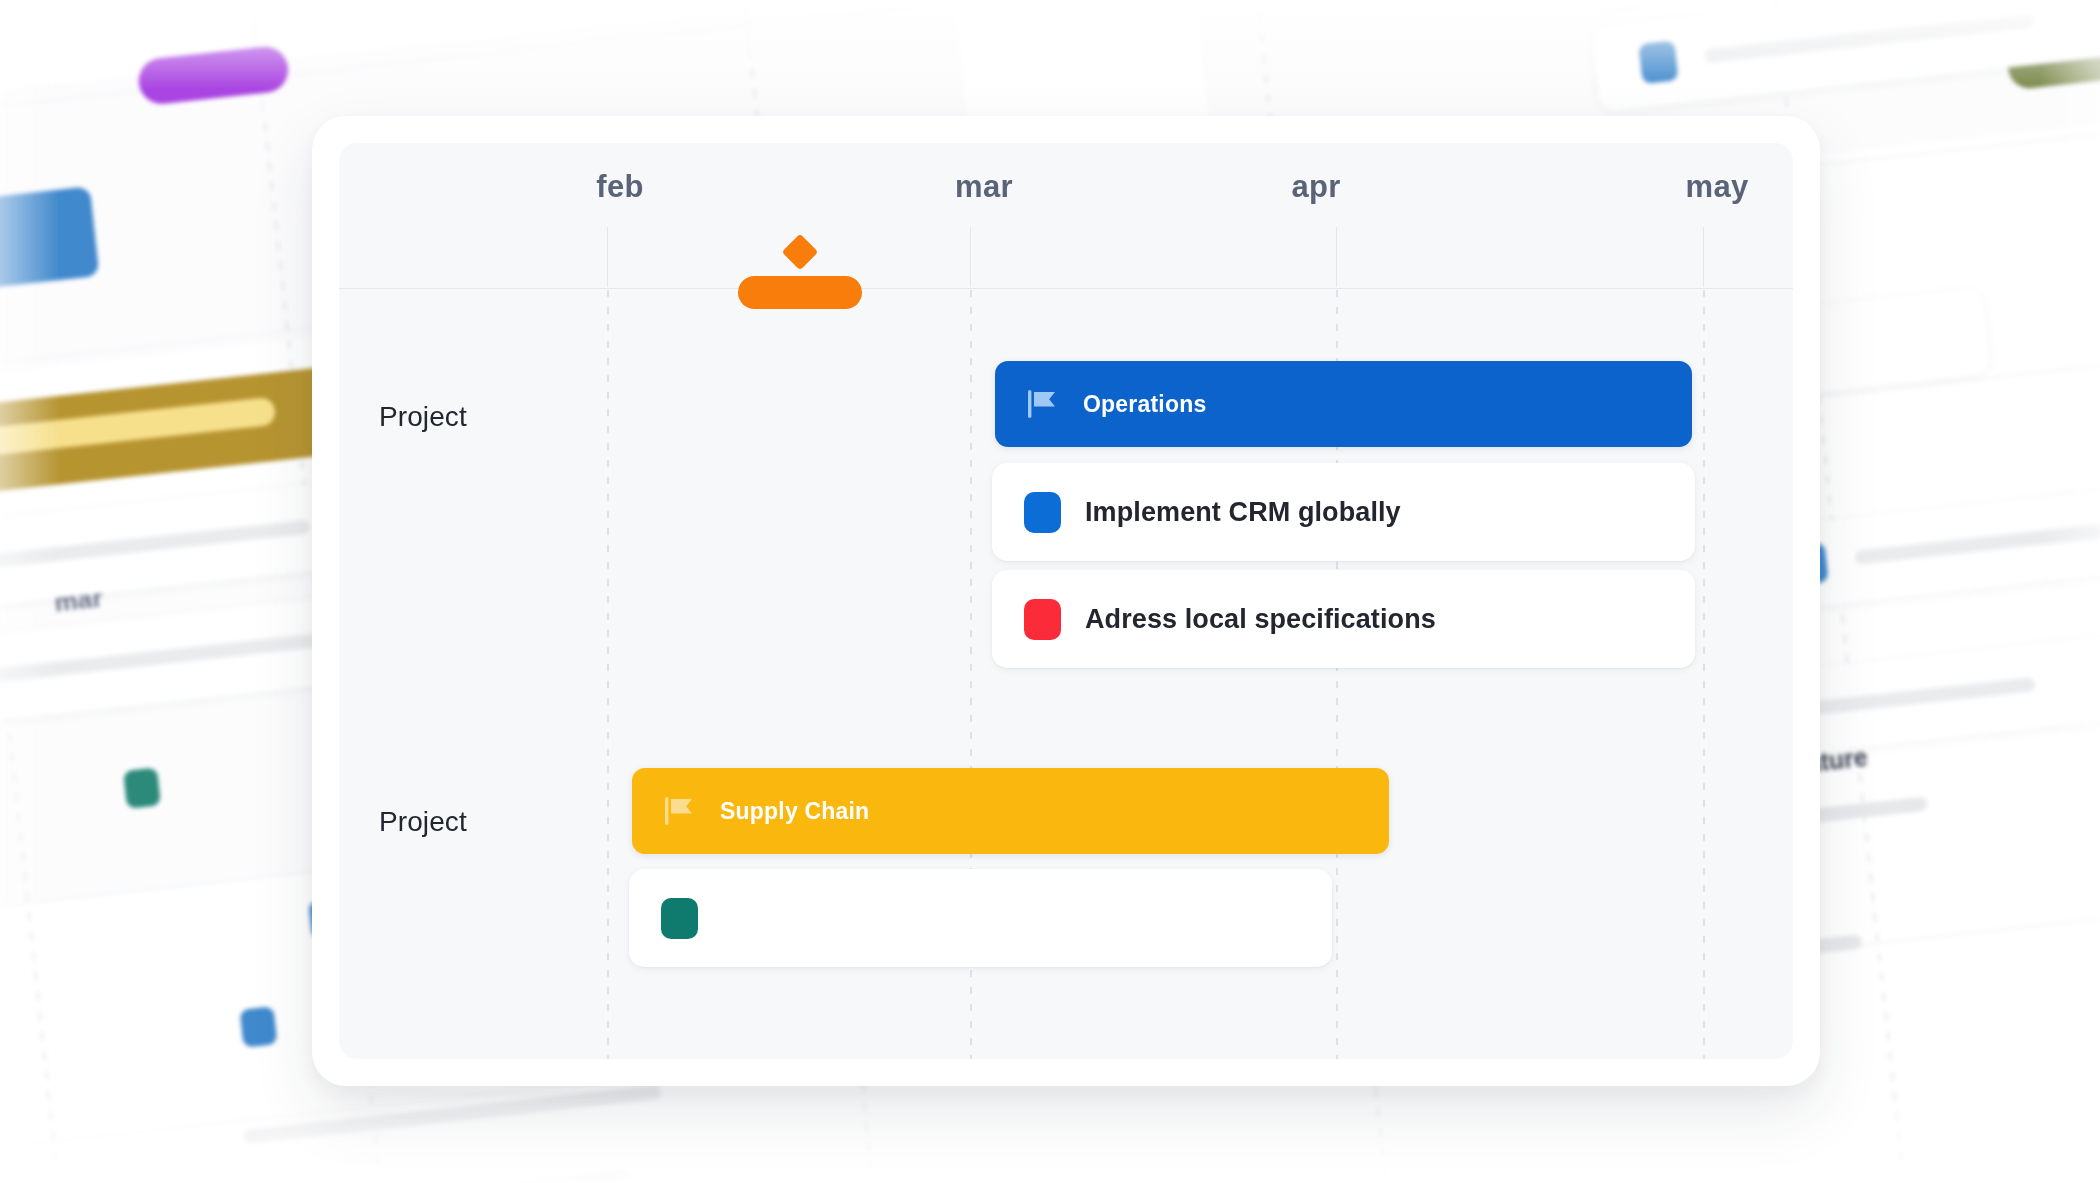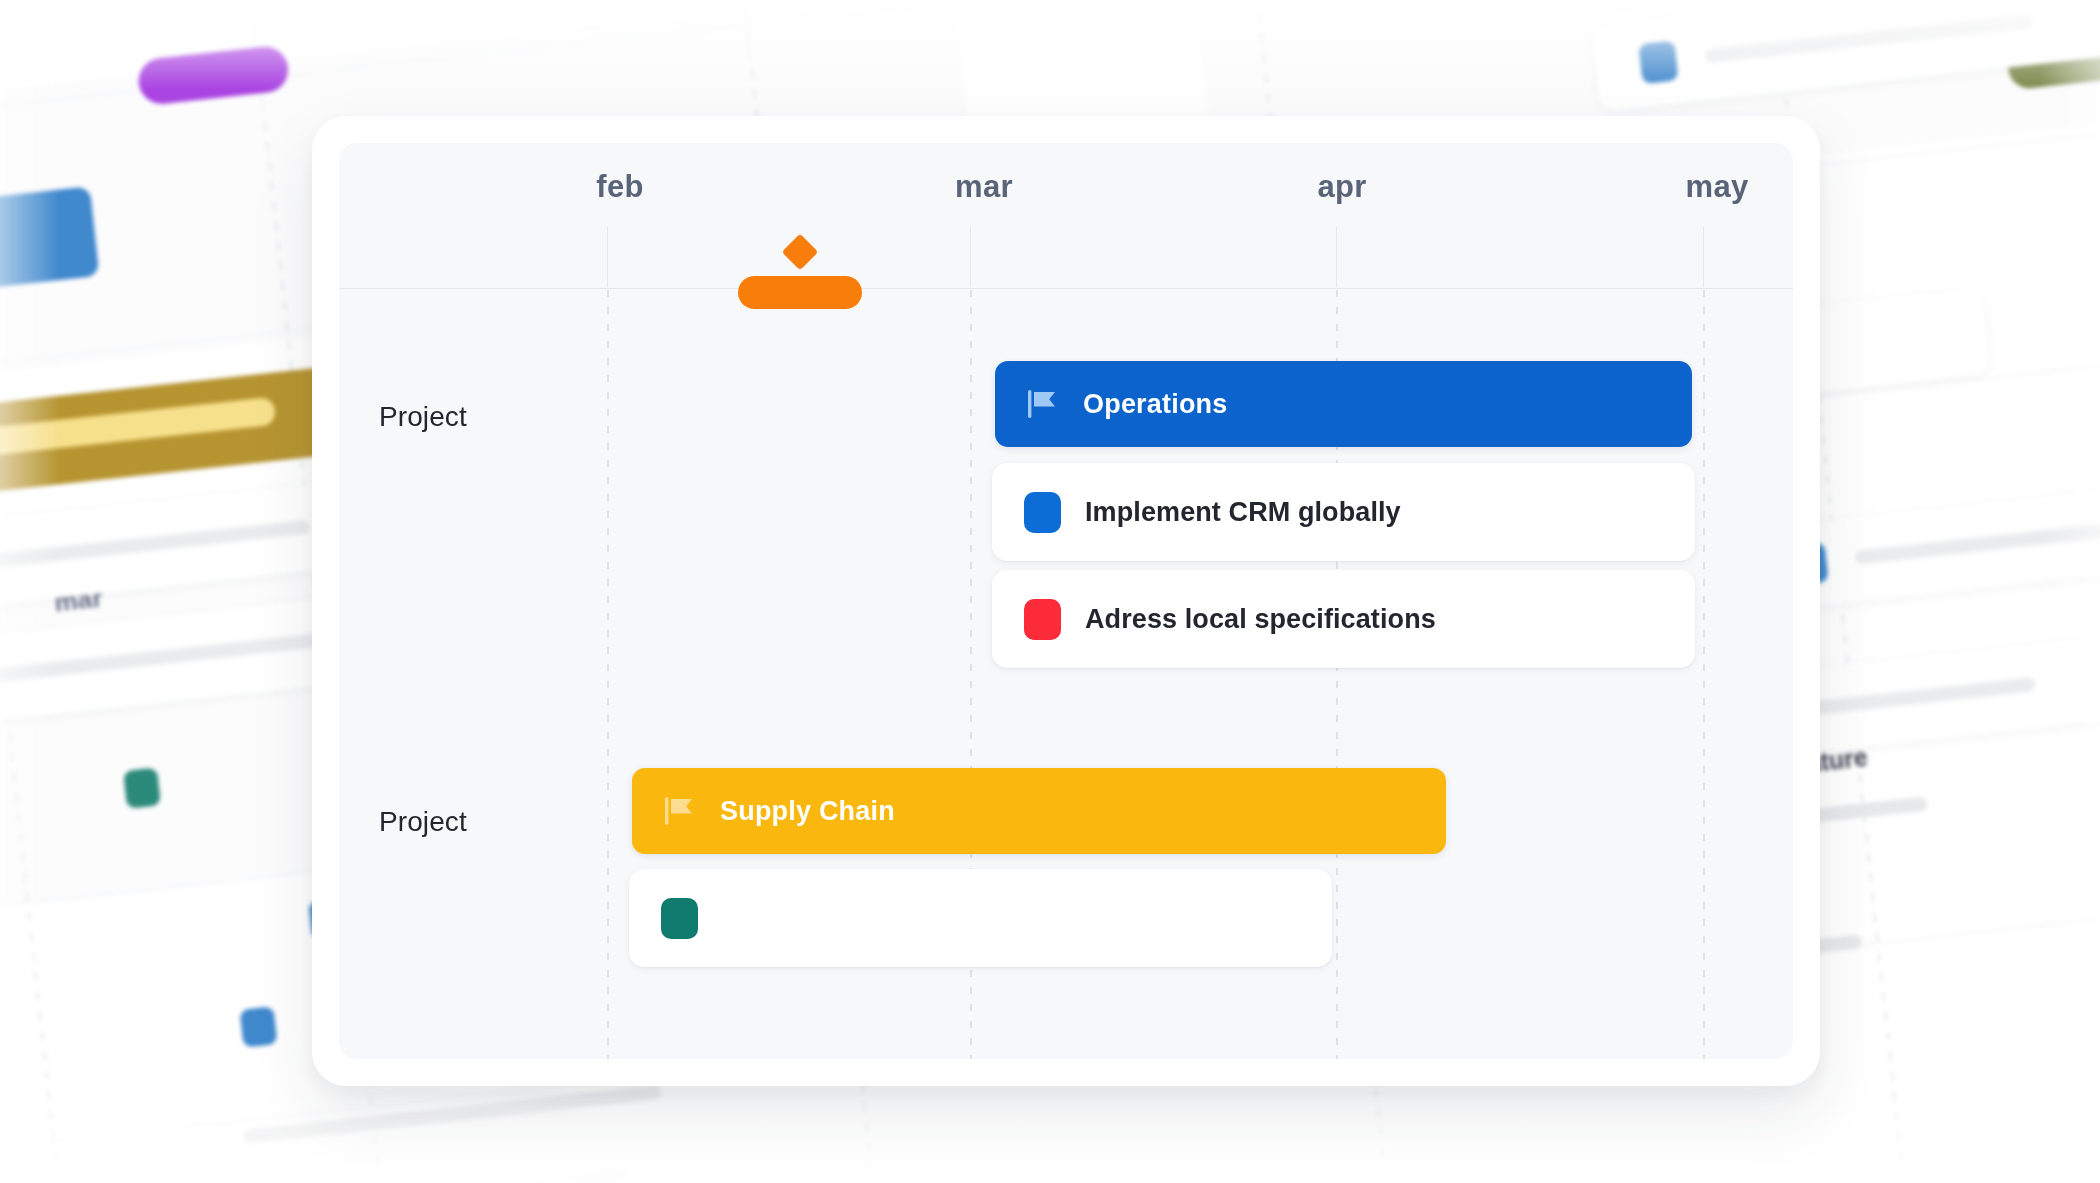--- a/index.html
+++ b/index.html
@@ -220,21 +220,21 @@
     align-items: center;
     box-shadow: 0 2px 7px rgba(25,35,60,0.10);
   }
   .group-bar .flag-icon {
     margin-left: 31px;
     flex: 0 0 auto;
     display: block;
   }
   .group-bar .group-title {
     margin-left: 23px;
-    font-size: 27px;
+    font-size: 23px;
     font-weight: 700;
     color: #ffffff;
     letter-spacing: .2px;
     white-space: nowrap;
   }
 
   .task-card {
     position: absolute;
     height: 98px;
     background: #ffffff;
@@ -352,21 +352,21 @@
       <div class="grid-tick" style="left:997px;"></div>
       <div class="grid-tick" style="left:1364px;"></div>
 
       <div class="grid-dash" style="left:268px;"></div>
       <div class="grid-dash" style="left:631px;"></div>
       <div class="grid-dash" style="left:997px;"></div>
       <div class="grid-dash" style="left:1364px;"></div>
 
       <span class="month-label" style="left:281px;">feb</span>
       <span class="month-label" style="left:645px;text-align:center;">mar</span>
-      <span class="month-label" style="left:1003px;">apr</span>
+      <span class="month-label" style="left:977px;">apr</span>
       <span class="month-label" style="left:1378px;">may</span>
 
       <div id="today" style="left:461px;">
         <div id="today-diamond"></div>
         <div id="today-pill"></div>
       </div>
 
       <span class="row-label" style="top:258px;">Project</span>
 
       <div class="group-bar" style="left:656px; top:218px; width:697px; background:#0d63cc;">
@@ -382,21 +382,21 @@
         <span class="task-title">Adress local specifications</span>
       </div>
 
       <div class="task-card" style="left:653px; top:320px; width:703px;">
         <span class="task-swatch" style="background:#0d6dd6;"></span>
         <span class="task-title">Implement CRM globally</span>
       </div>
 
       <span class="row-label" style="top:663px;">Project</span>
 
-      <div class="group-bar" style="left:293px; top:625px; width:814px; background:#fab70d;">
+      <div class="group-bar" style="left:293px; top:625px; width:757px; background:#fab70d;">
         <svg class="flag-icon" width="34" height="34" viewBox="0 0 34 34" aria-hidden="true">
           <rect x="2" y="3" width="3.4" height="28" rx="1.7" fill="#fcdc8e"></rect>
           <path d="M8 5 H29 L23.2 12.2 L29 19.4 H8 Z" fill="#fcdc8e"></path>
         </svg>
         <span class="group-title">Supply Chain</span>
       </div>
 
       <div class="task-card" style="left:290px; top:726px; width:703px;">
         <span class="task-swatch" style="background:#0f7a6e;"></span>
       </div>

